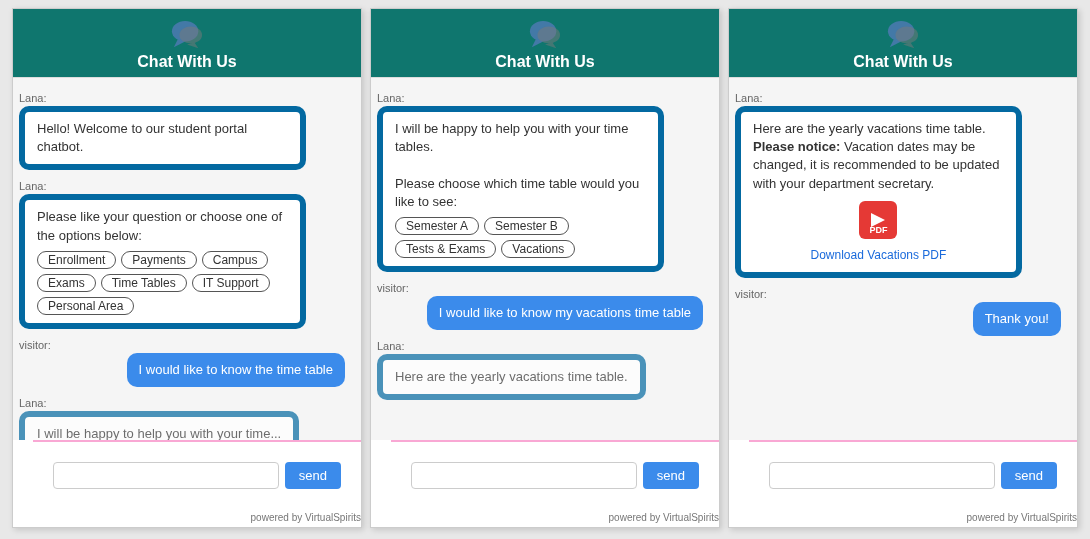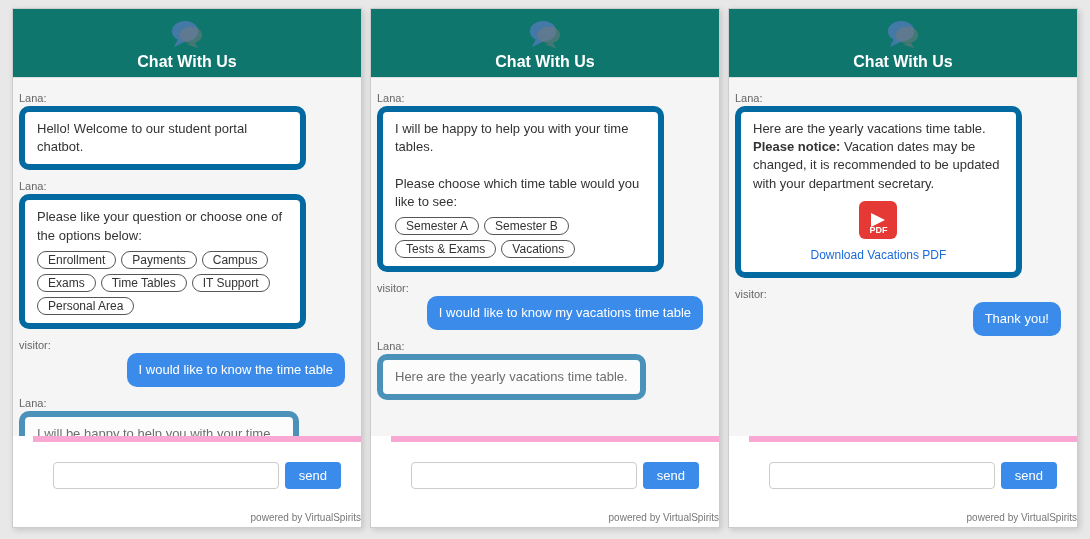--- a/index.html
+++ b/index.html
@@ -101,21 +101,21 @@
       border: 1px solid #555;
       background: #fff;
       border-radius: 14px;
       padding: 1px 10px;
       font-size: 12px;
       cursor: pointer;
       color: #333;
     }
     .chat-input-area {
       display: flex;
-      border-top: 6px solid #f9a8d4;
+      border-top: 2px solid #f9a8d4;
       padding: 20px;
       background: #fff;
       flex-shrink: 0;
       margin-left: 20px;
     }
     .chat-input {
       flex: 1;
       border: 1px solid #ccc;
       border-radius: 4px;
       padding: 5px 8px;

